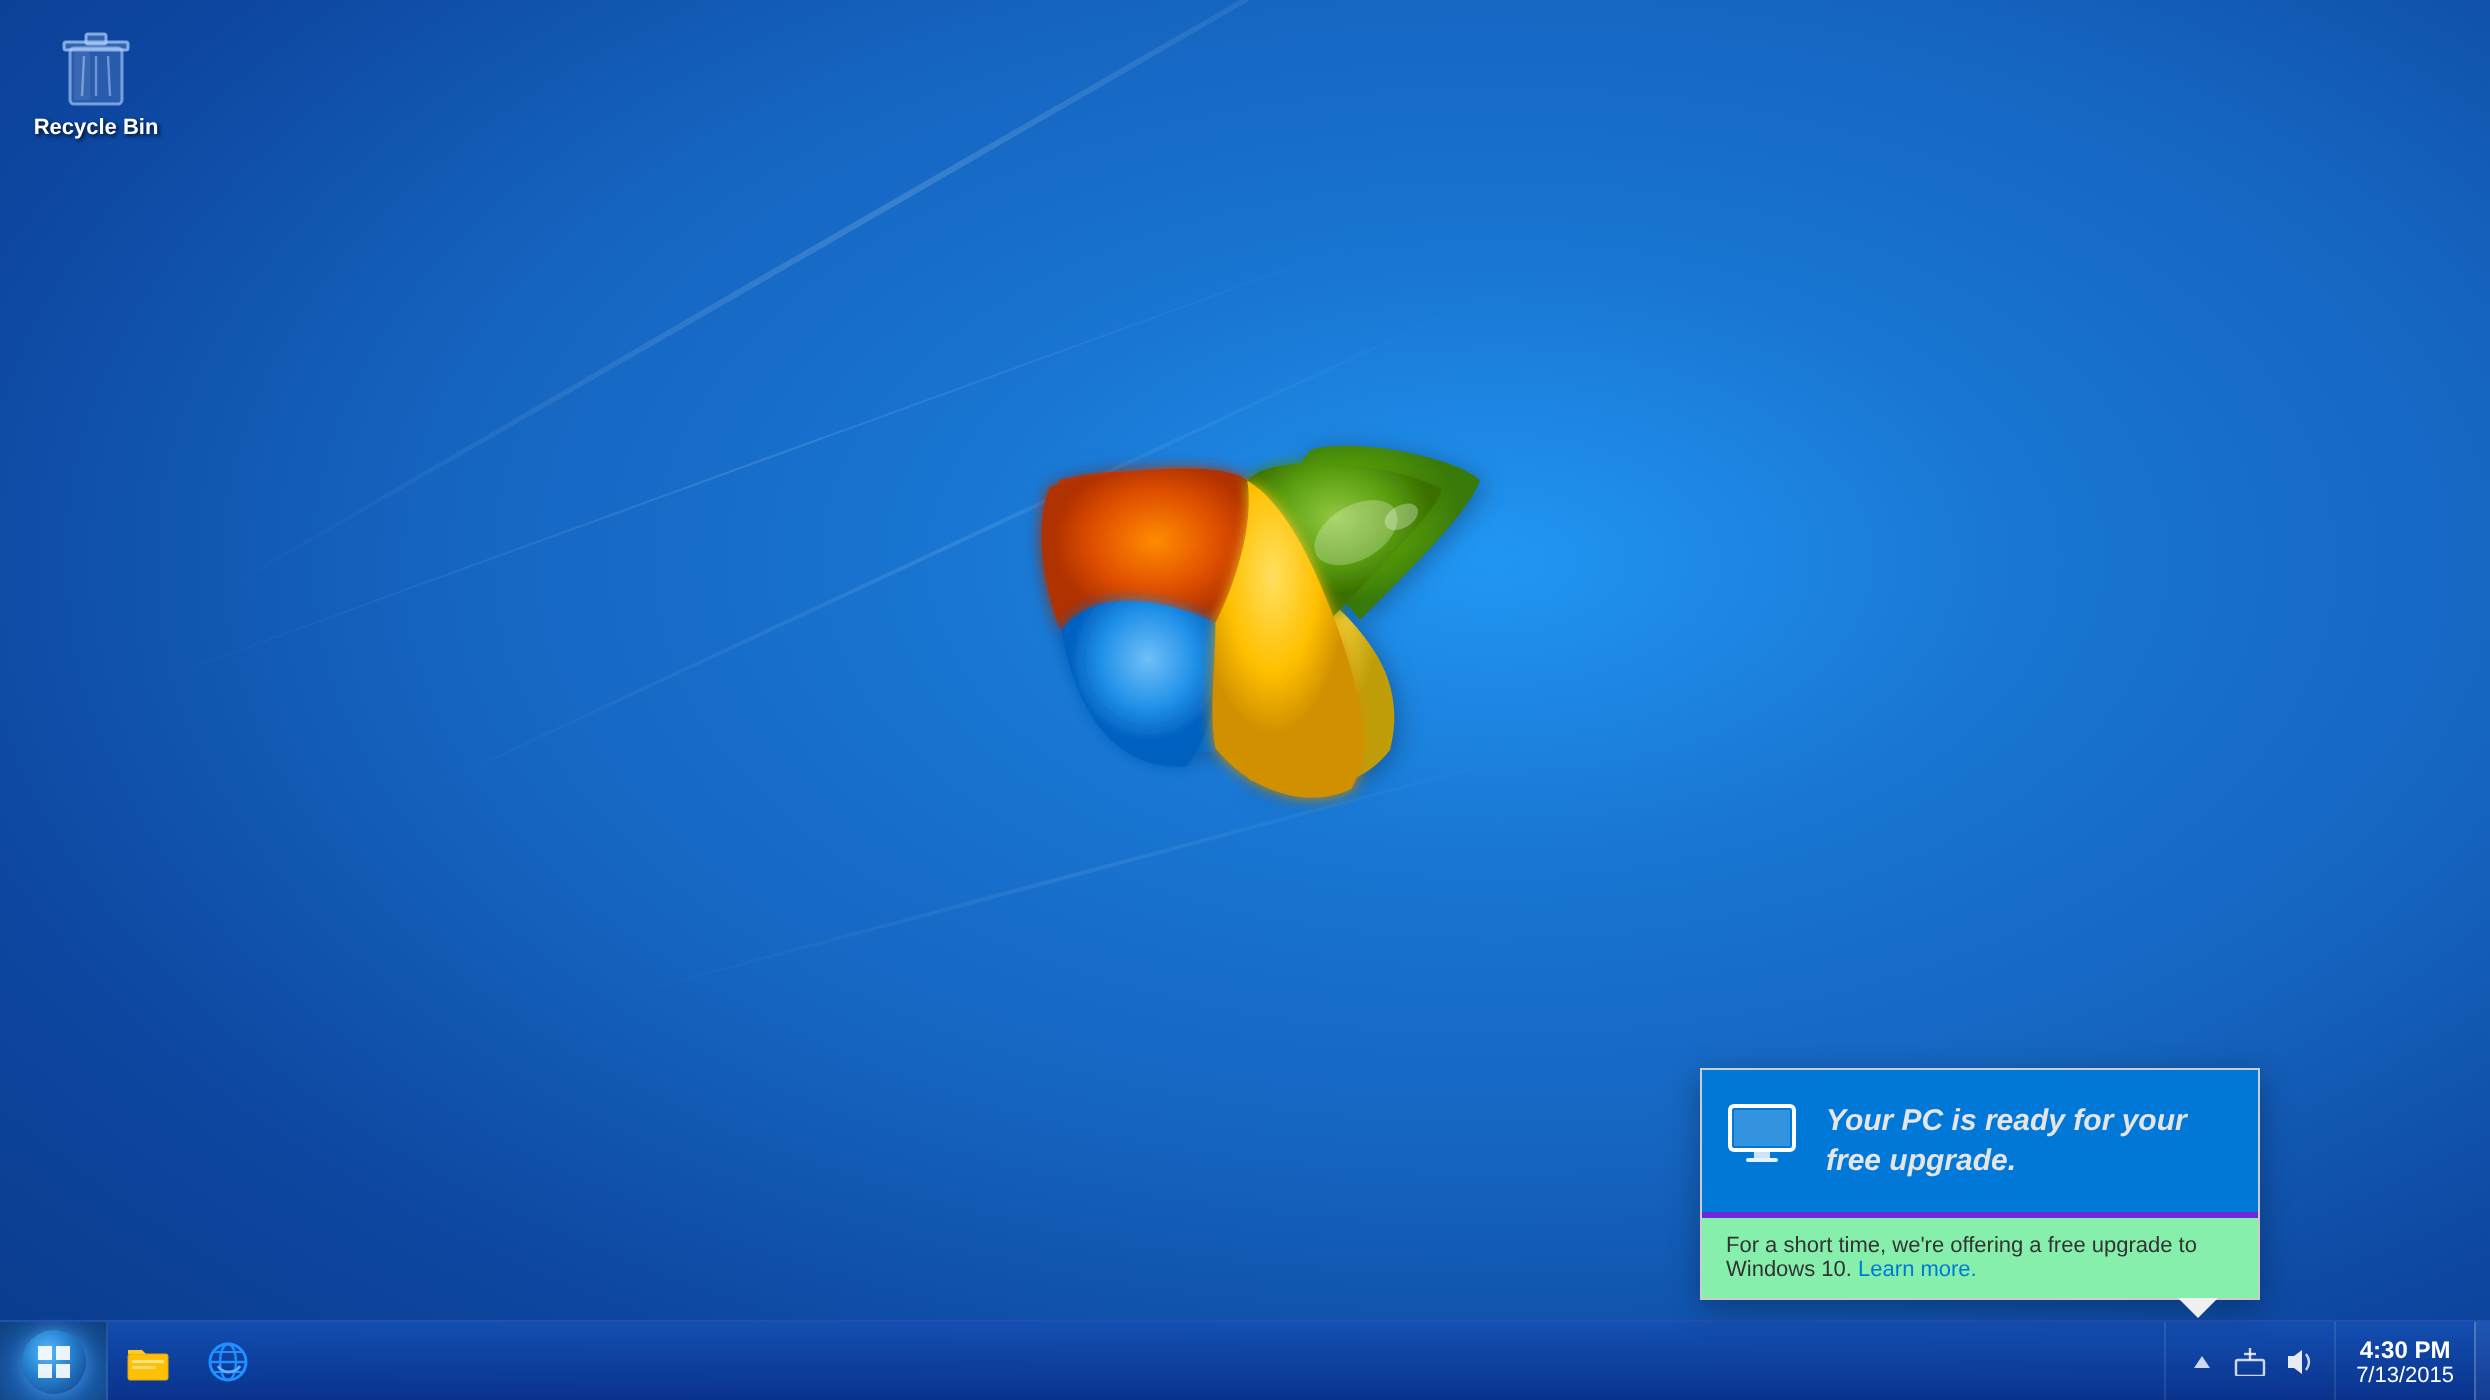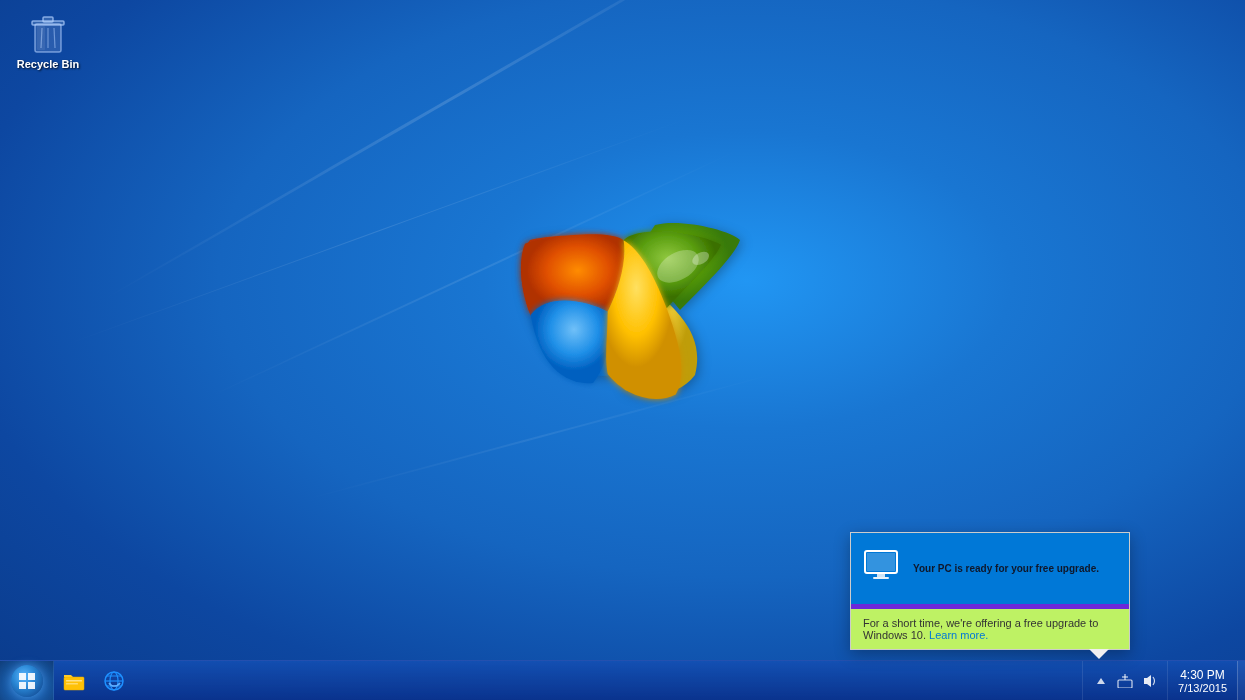--- a/index.html
+++ b/index.html
@@ -180,21 +180,21 @@
       justify-content: center;
       padding: 0 10px;
       height: 100%;
       cursor: pointer;
       border-left: 1px solid rgba(255,255,255,0.1);
     }
 
     #clock .time {
       color: white;
       font-size: 12px;
-      font-weight: normal;
+      font-weight: bold;
     }
 
     #clock .date {
       color: white;
       font-size: 11px;
       text-align: center;
     }
 
     #show-desktop {
       width: 8px;
@@ -257,32 +257,33 @@
       background: #0078d7;
     }
 
     #win10-popup .pc-icon {
       color: white;
       font-size: 28px;
       flex-shrink: 0;
     }
 
     #win10-popup .popup-message {
-      color: #0f172a;
-      font-size: 10px;
+      color: #e5e5e5;
+      font-size: 15px;
       font-weight: 600;
       line-height: 1.3;
+      font-style: italic;
     }
 
     #win10-popup .popup-footer {
-      background: #bef264;
+      background: #86efac;
       padding: 8px 12px;
       font-size: 11px;
       color: #333;
-      border-top: 5px solid #6d28d9;
+      border-top: 3px solid #6d28d9;
     }
 
     #win10-popup .popup-footer a {
       color: #0078d7;
       text-decoration: none;
     }
 
     
     #win10-popup::after {
       content: '';

